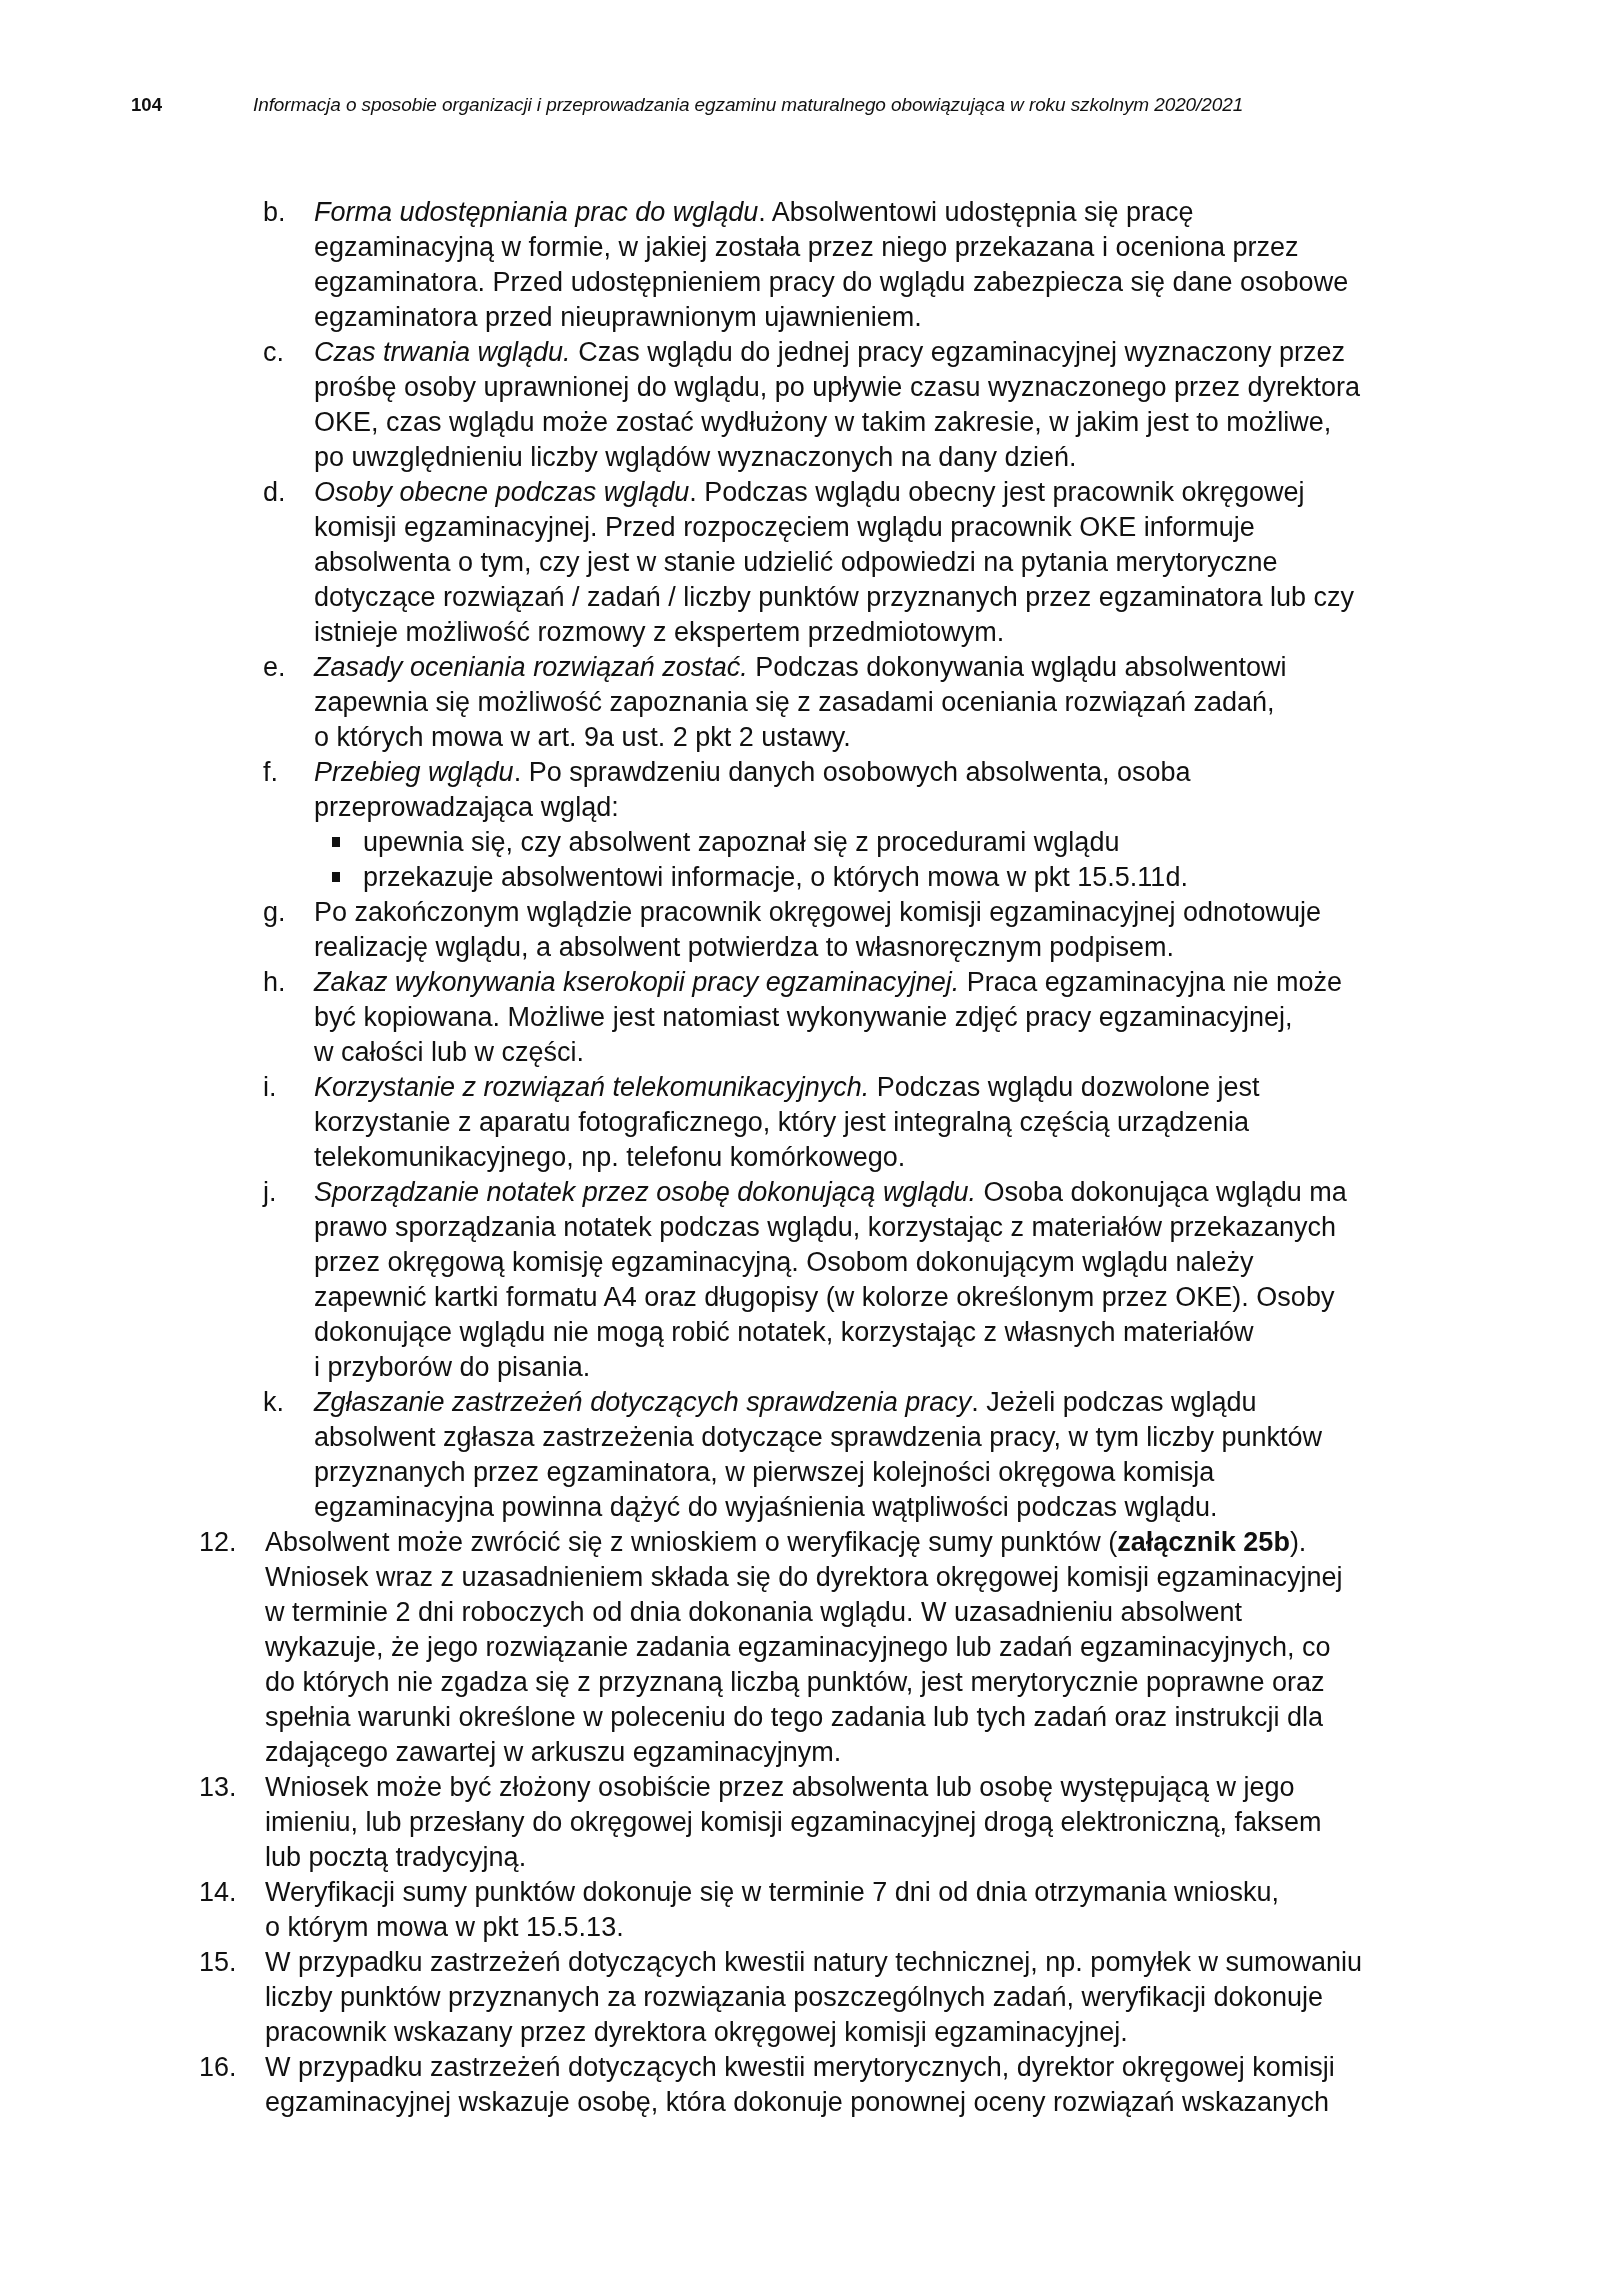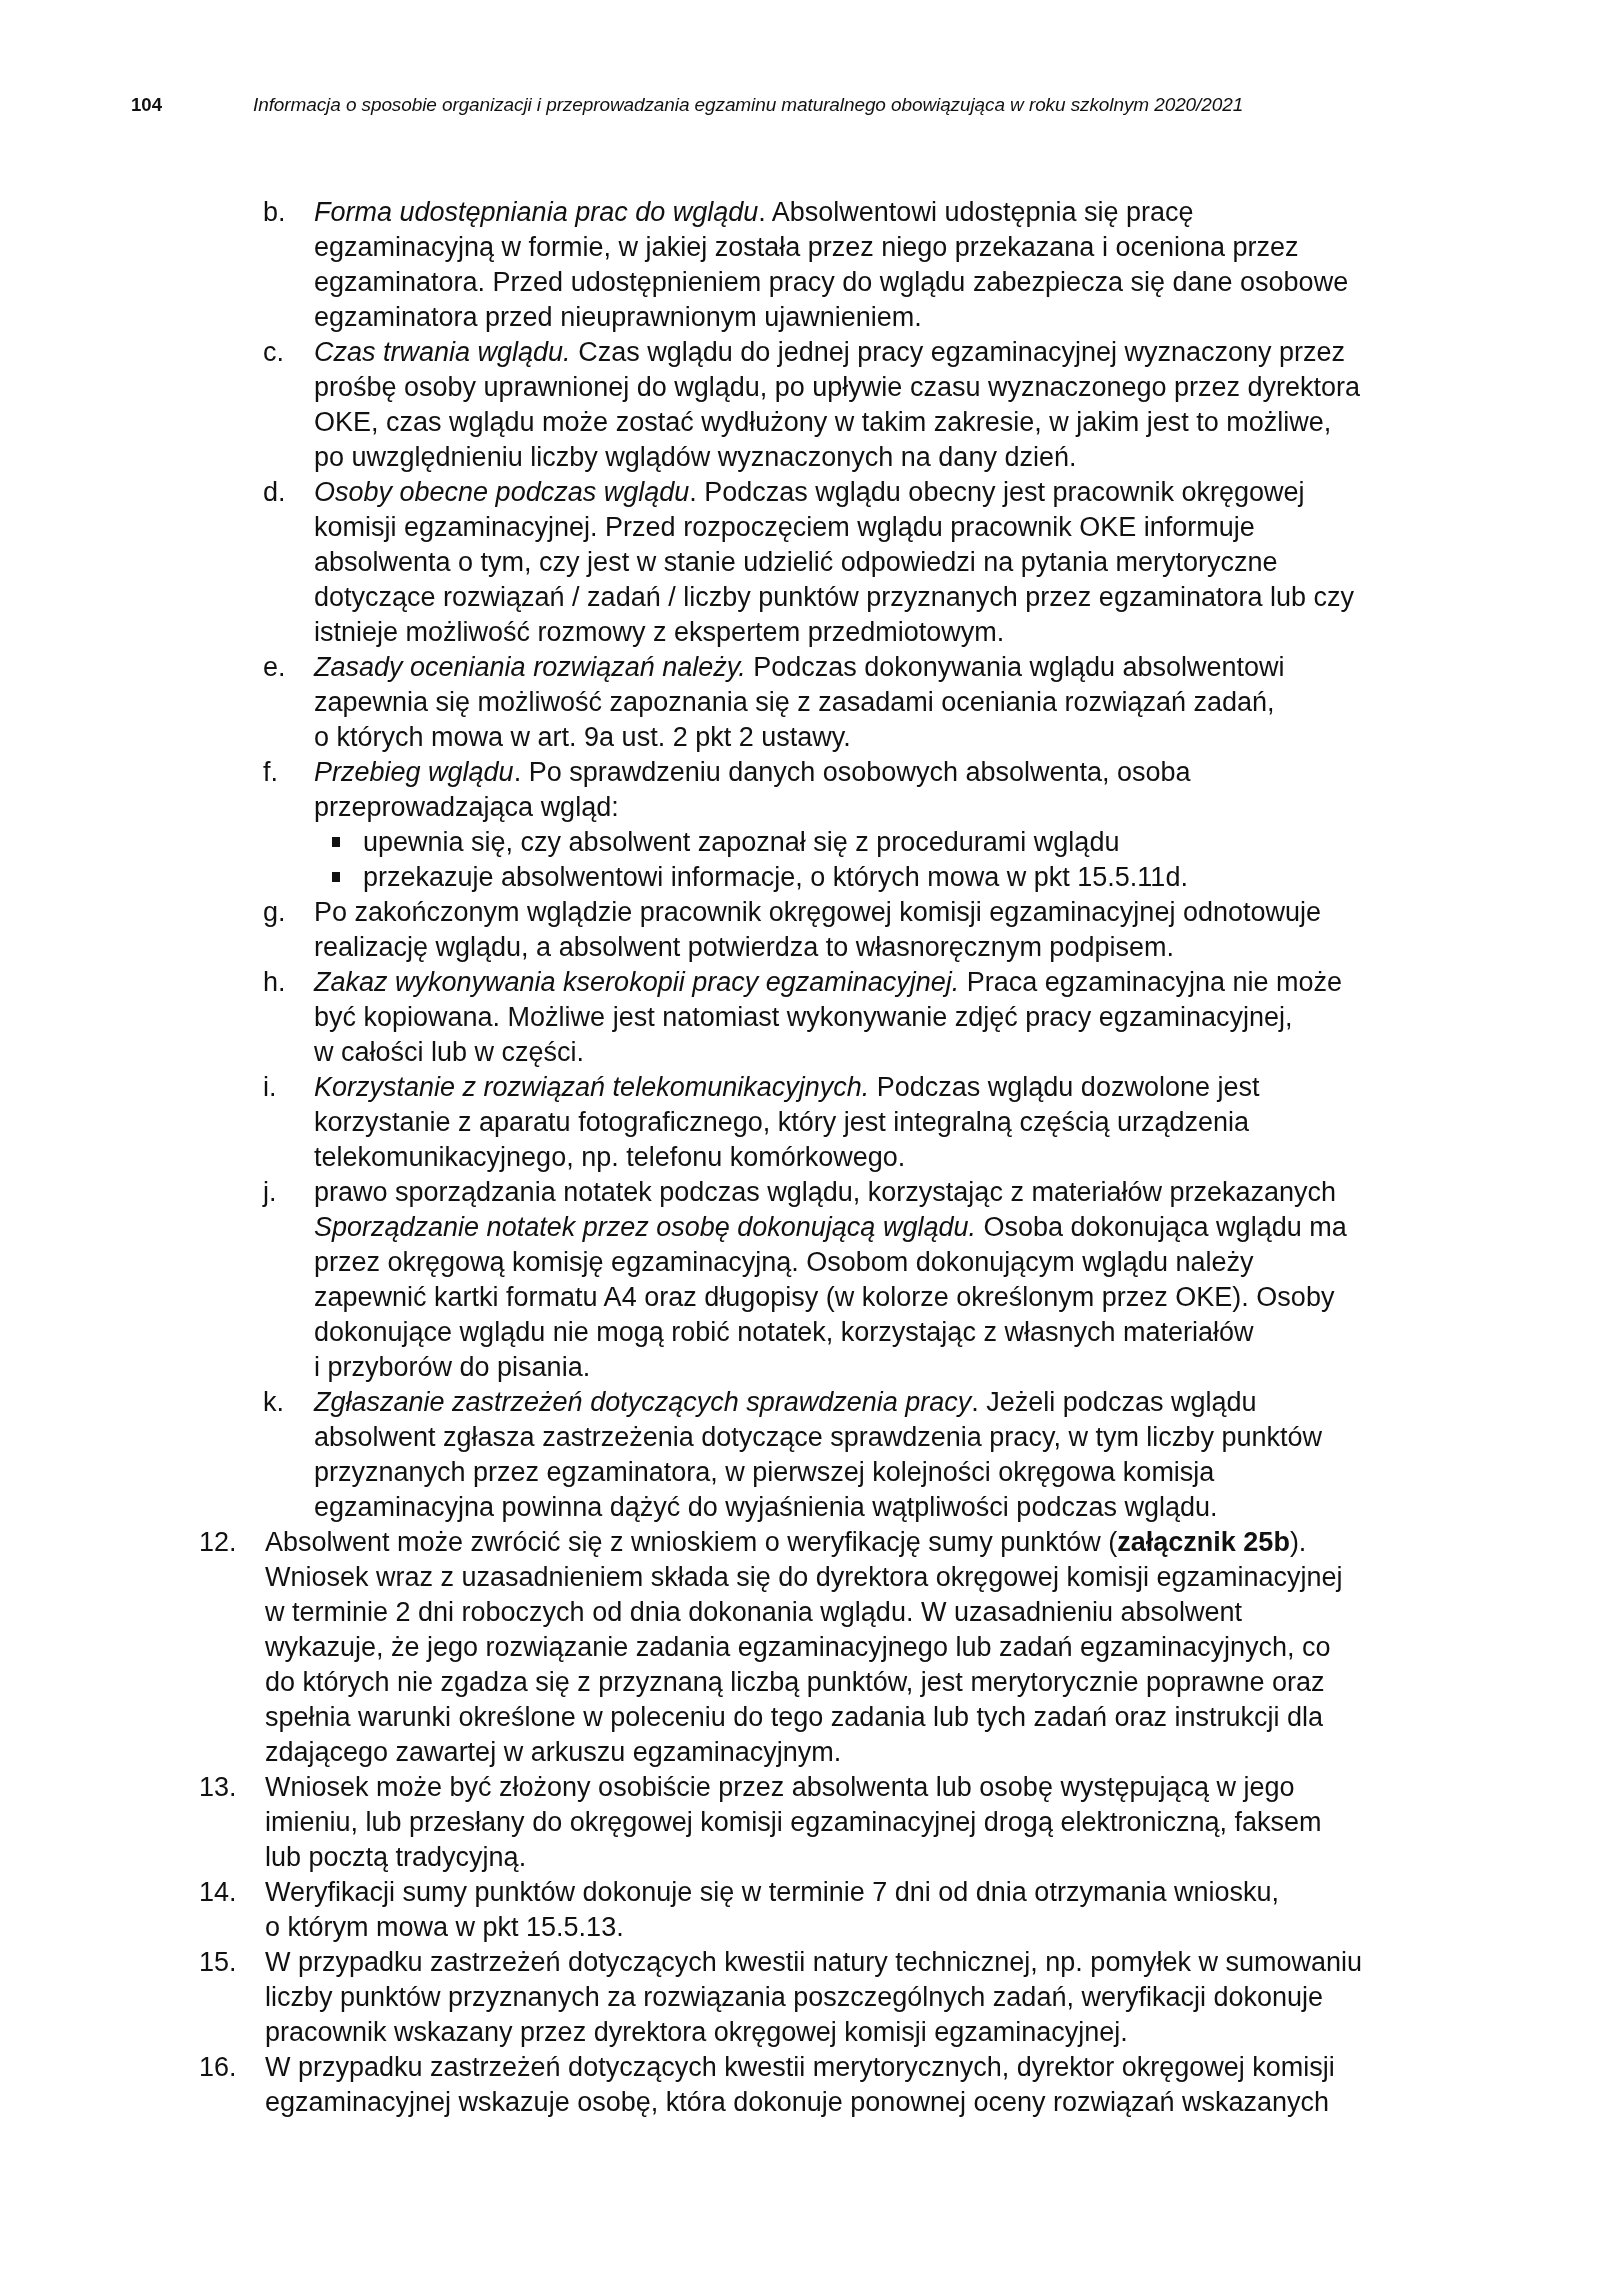--- a/index.html
+++ b/index.html
@@ -50,21 +50,21 @@
     <span class="marker">d.</span>
     <span class="line"><span class="it">Osoby obecne podczas wglądu</span><span>. Podczas wglądu obecny jest pracownik okręgowej</span></span>
     <span class="line">komisji egzaminacyjnej. Przed rozpoczęciem wglądu pracownik OKE informuje</span>
     <span class="line">absolwenta o tym, czy jest w stanie udzielić odpowiedzi na pytania merytoryczne</span>
     <span class="line">dotyczące rozwiązań / zadań / liczby punktów przyznanych przez egzaminatora lub czy</span>
     <span class="line">istnieje możliwość rozmowy z ekspertem przedmiotowym.</span>
   </div>
 
   <div class="item lettered">
     <span class="marker">e.</span>
-    <span class="line"><span class="it">Zasady oceniania rozwiązań należy.</span><span> Podczas dokonywania wglądu absolwentowi</span></span>
+    <span class="line"><span class="it">Zasady oceniania rozwiązań zostać.</span><span> Podczas dokonywania wglądu absolwentowi</span></span>
     <span class="line">zapewnia się możliwość zapoznania się z zasadami oceniania rozwiązań zadań,</span>
     <span class="line">o których mowa w art. 9a ust. 2 pkt 2 ustawy.</span>
   </div>
 
   <div class="item lettered">
     <span class="marker">f.</span>
     <span class="line"><span class="it">Przebieg wglądu</span><span>. Po sprawdzeniu danych osobowych absolwenta, osoba</span></span>
     <span class="line">przeprowadzająca wgląd:</span>
     <div class="bullet">
       <span class="sq"></span>
@@ -91,22 +91,22 @@
 
   <div class="item lettered">
     <span class="marker">i.</span>
     <span class="line"><span class="it">Korzystanie z rozwiązań telekomunikacyjnych.</span><span> Podczas wglądu dozwolone jest</span></span>
     <span class="line">korzystanie z aparatu fotograficznego, który jest integralną częścią urządzenia</span>
     <span class="line">telekomunikacyjnego, np. telefonu komórkowego.</span>
   </div>
 
   <div class="item lettered">
     <span class="marker">j.</span>
+    <span class="line"><span class="it">Sporządzanie notatek przez osobę dokonującą wglądu.</span><span> Osoba dokonująca wglądu ma</span></span>
     <span class="line">prawo sporządzania notatek podczas wglądu, korzystając z materiałów przekazanych</span>
-    <span class="line"><span class="it">Sporządzanie notatek przez osobę dokonującą wglądu.</span><span> Osoba dokonująca wglądu ma</span></span>
     <span class="line">przez okręgową komisję egzaminacyjną. Osobom dokonującym wglądu należy</span>
     <span class="line">zapewnić kartki formatu A4 oraz długopisy (w kolorze określonym przez OKE). Osoby</span>
     <span class="line">dokonujące wglądu nie mogą robić notatek, korzystając z własnych materiałów</span>
     <span class="line">i przyborów do pisania.</span>
   </div>
 
   <div class="item lettered">
     <span class="marker">k.</span>
     <span class="line"><span class="it">Zgłaszanie zastrzeżeń dotyczących sprawdzenia pracy</span><span>. Jeżeli podczas wglądu</span></span>
     <span class="line">absolwent zgłasza zastrzeżenia dotyczące sprawdzenia pracy, w tym liczby punktów</span>

